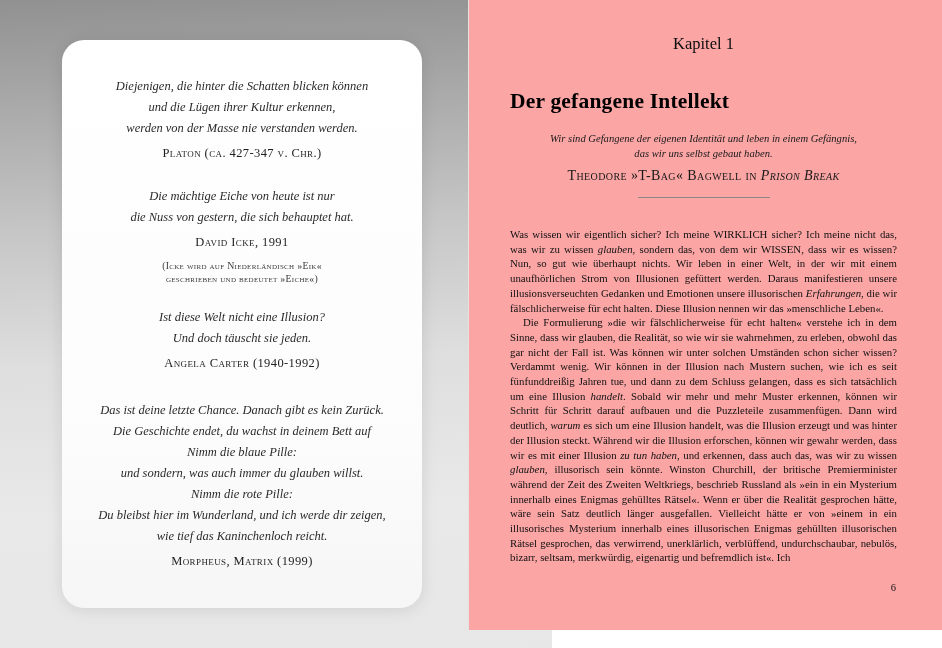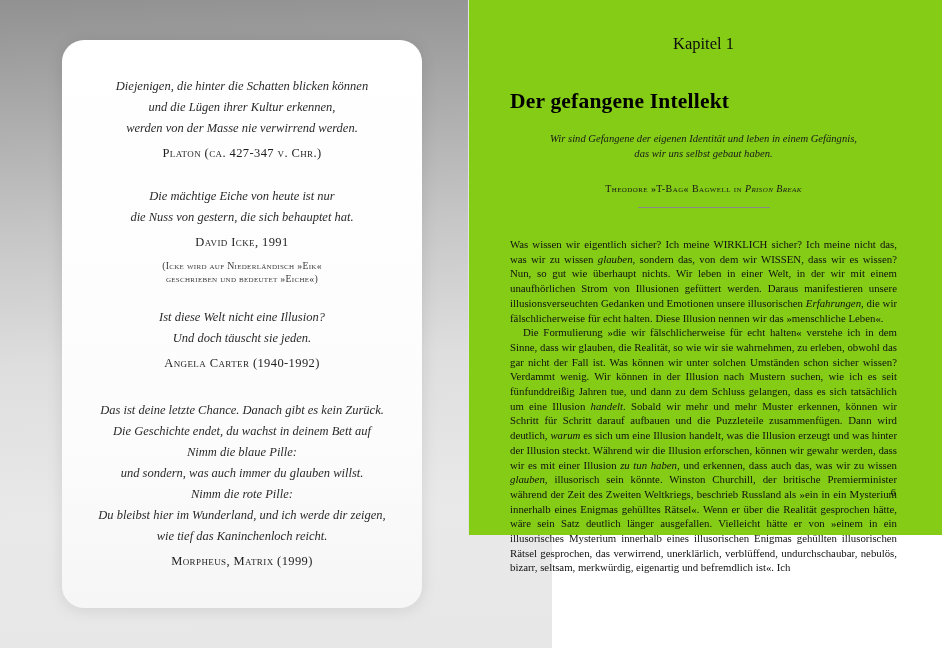--- a/index.html
+++ b/index.html
@@ -33,31 +33,31 @@
     margin-top:4px; color:#1e1e1e; letter-spacing:0.4px;
   }
   .quote .note { margin-top:6px; }
   .quote .note .line {
     font-style:normal; font-variant:small-caps; font-size:9.8px; line-height:13px;
     color:#3a3a3a; letter-spacing:0.3px;
   }
 
   
   .page-right {
-    position:absolute; left:468px; top:0; width:474px; height:535px;
-    background:#84cc16; box-sizing:border-box; padding:0 45px 0 41px;
+    position:absolute; left:468px; top:0; width:474px; height:630px;
+    background:#fca5a5; box-sizing:border-box; padding:0 45px 0 41px;
     border-left:1px solid #e3e3e3;
   }
   .kicker { margin-top:34px; text-align:center; font-size:16.5px; color:#0e0e0e; }
   .title  { margin:35px 0 0 0; font-size:21.5px; font-weight:bold; color:#000; letter-spacing:0.2px; }
   .epigraph { margin-top:17px; text-align:center; }
   .epigraph .line { font-style:italic; font-size:10.6px; line-height:15px; color:#181818; white-space:nowrap; }
   .ep-attr {
-    margin-top:22px; text-align:center; font-variant:small-caps;
-    font-size:10px; color:#181818; letter-spacing:0.4px;
+    margin-top:7px; text-align:center; font-variant:small-caps;
+    font-size:14px; color:#181818; letter-spacing:0.4px;
   }
   .ep-attr .work { font-style:italic; }
   .rule { width:132px; height:0; margin:13px auto 0 auto; border-top:1px solid #8a8a8a; }
   .body {
     margin-top:29px; text-align:justify; font-size:10.8px; line-height:14.7px;
     color:#101010; hyphens:auto;
   }
   .body p { margin:0; }
   .body .it { font-style:italic; }
   .body p.indent { text-indent:13px; }
@@ -68,21 +68,21 @@
 
 <div class="spread">
 
   <div class="page-left">
     <div class="quote-card">
 
       <section class="quote q1">
         <div class="qlines">
             <div class="line">Diejenigen, die hinter die Schatten blicken können</div>
             <div class="line">und die Lügen ihrer Kultur erkennen,</div>
-            <div class="line">werden von der Masse nie verwirrend werden.</div>
+            <div class="line">werden von der Masse nie verstanden werden.</div>
           </div>
         <div class="attr">Platon (ca. 427-347 v. Chr.)</div>
       </section>
 
       <section class="quote q2">
         <div class="qlines">
             <div class="line">Die mächtige Eiche von heute ist nur</div>
             <div class="line">die Nuss von gestern, die sich behauptet hat.</div>
           </div>
         <div class="attr">David Icke, 1991</div>

